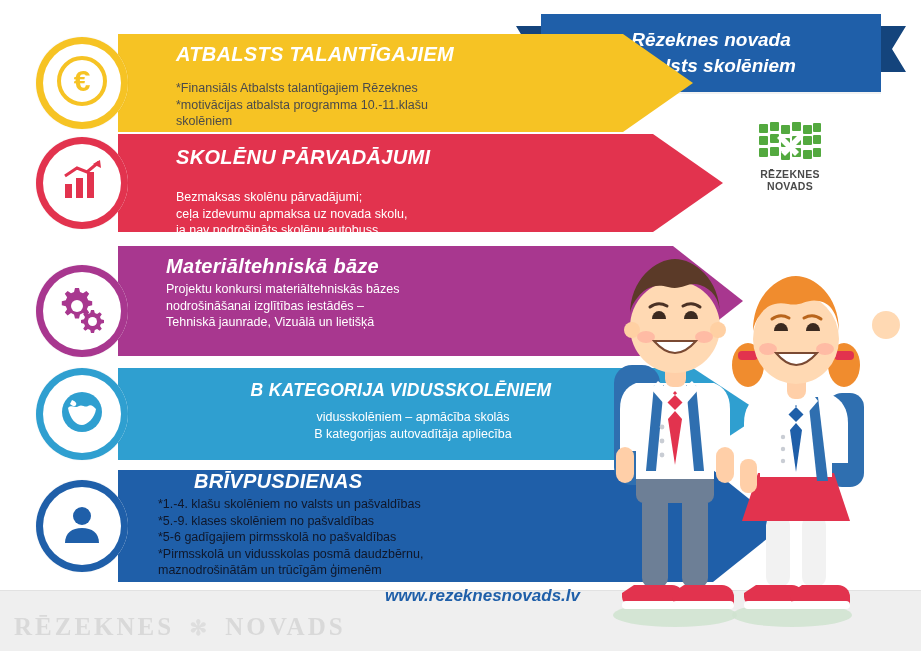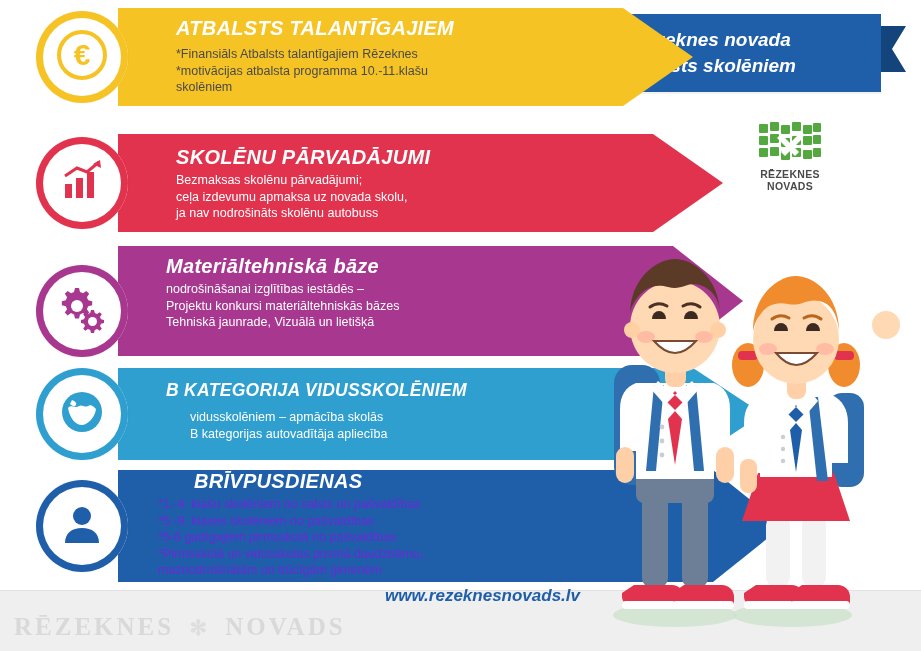--- a/index.html
+++ b/index.html
@@ -138,27 +138,27 @@
           <path d="M42 14 L24 32 L28 36 L46 18 Z"></path>
         </g>
       </svg>
     </div>
     <div class="logo-text">
       <div>RĒZEKNES</div>
       <div>NOVADS</div>
     </div>
   </div>
 
-  <div class="row" style="top:8px;width:660px;height:98px;">
+  <div class="row" style="top:34px;width:660px;height:98px;">
     <svg class="arrow" viewBox="0 0 580 98" preserveAspectRatio="none" style="width:580px;height:98px;">
       <path class="shape" d="M0,0 H505 L575,49 L505,98 H0 Z" fill="#f6c324"></path>
     </svg>
     <div class="rowtext" style="left:140px;width:420px;padding-top:9px;">
       <div class="rowtitle" style="color:#ffffff;font-size:20px;">ATBALSTS TALANTĪGAJIEM</div>
-      <div class="rowbody" style="color:#4a4a4a;margin-top:6px;">
+      <div class="rowbody" style="color:#4a4a4a;margin-top:14px;">
         <div>*Finansiāls Atbalsts talantīgajiem Rēzeknes</div>
         <div>*motivācijas atbalsta programma 10.-11.klašu</div>
         <div>skolēniem</div>
       </div>
     </div>
     <div class="badge">
       <div class="ring" style="background:#f6c324;">
         <div class="inner">
           <span>
             <svg width="52" height="52" viewBox="0 0 52 52">
@@ -170,21 +170,21 @@
       </div>
     </div>
   </div>
 
   <div class="row" style="top:134px;width:680px;height:98px;">
     <svg class="arrow" viewBox="0 0 610 98" preserveAspectRatio="none" style="width:610px;height:98px;">
       <path class="shape" d="M0,0 H535 L605,49 L535,98 H0 Z" fill="#e2334e"></path>
     </svg>
     <div class="rowtext" style="left:140px;width:440px;padding-top:12px;">
       <div class="rowtitle" style="color:#ffffff;font-size:20px;">SKOLĒNU PĀRVADĀJUMI</div>
-      <div class="rowbody" style="color:#ffffff;margin-top:3px;">
+      <div class="rowbody" style="color:#ffffff;margin-top:20px;">
         <div>Bezmaksas skolēnu pārvadājumi;</div>
         <div>ceļa izdevumu apmaksa uz novada skolu,</div>
         <div>ja nav nodrošināts skolēnu autobuss</div>
       </div>
     </div>
     <div class="badge">
       <div class="ring" style="background:#e2334e;">
         <div class="inner">
           <span>
             <svg width="50" height="50" viewBox="0 0 50 50">
@@ -200,22 +200,22 @@
     </div>
   </div>
 
   <div class="row" style="top:246px;width:700px;height:129px;">
     <svg class="arrow" viewBox="0 0 630 110" preserveAspectRatio="none" style="width:630px;height:110px;">
       <path class="shape" d="M0,0 H555 L625,55 L555,110 H0 Z" fill="#a8378f"></path>
     </svg>
     <div class="rowtext" style="left:130px;width:460px;padding-top:9px;">
       <div class="rowtitle" style="color:#ffffff;font-size:20px;">Materiāltehniskā bāze</div>
       <div class="rowbody" style="color:#ffffff;margin-top:3px;">
+        <div>Projektu konkursi materiāltehniskās bāzes</div>
         <div>nodrošināšanai izglītības iestādēs –</div>
-        <div>Projektu konkursi materiāltehniskās bāzes</div>
         <div>Tehniskā jaunrade, Vizuālā un lietišķā</div>
       </div>
     </div>
     <div class="badge">
       <div class="ring" style="background:#a8378f;">
         <div class="inner">
           <span>
             <svg width="54" height="54" viewBox="0 0 54 54">
               <g fill="#a8378f">
                 <path d="M20 6 l4 0 1 4 3 1.3 3.4-2.3 2.8 2.8-2.3 3.4 1.3 3 4 1 0 4-4 1-1.3 3 2.3 3.4-2.8 2.8-3.4-2.3-3 1.3-1 4-4 0-1-4-3-1.3-3.4 2.3-2.8-2.8 2.3-3.4-1.3-3-4-1 0-4 4-1 1.3-3-2.3-3.4 2.8-2.8 3.4 2.3 3-1.3z"></path>
@@ -223,21 +223,21 @@
                 <path d="M36 28 l3 0 .8 3 2.3 1 2.6-1.8 2.1 2.1-1.8 2.6 1 2.3 3 .8 0 3-3 .8-1 2.3 1.8 2.6-2.1 2.1-2.6-1.8-2.3 1-.8 3-3 0-.8-3-2.3-1-2.6 1.8-2.1-2.1 1.8-2.6-1-2.3-3-.8 0-3 3-.8 1-2.3-1.8-2.6 2.1-2.1 2.6 1.8 2.3-1z"></path>
                 <circle cx="37.5" cy="39.5" r="4.5" fill="#ffffff"></circle>
               </g>
             </svg>
           </span>
         </div>
       </div>
     </div>
   </div>
 
-  <div class="row" style="top:368px;width:720px;height:92px;">
+  <div class="row" style="top:368px;width:720px;height:92px;text-align:center;">
     <svg class="arrow" viewBox="0 0 650 92" preserveAspectRatio="none" style="width:650px;height:92px;">
       <path class="shape" d="M0,0 H575 L645,46 L575,92 H0 Z" fill="#2f9fd0"></path>
     </svg>
     <div class="rowtext" style="left:130px;width:470px;padding-top:12px;">
       <div class="rowtitle" style="color:#ffffff;font-size:17.5px;">B KATEGORIJA VIDUSSKOLĒNIEM</div>
       <div class="rowbody" style="color:#ffffff;margin-top:8px;padding-left:24px;">
         <div>vidusskolēniem – apmācība skolās</div>
         <div>B kategorijas autovadītāja apliecība</div>
       </div>
     </div>
@@ -255,21 +255,21 @@
       </div>
     </div>
   </div>
 
   <div class="row" style="top:470px;width:740px;height:112px;">
     <svg class="arrow" viewBox="0 0 670 112" preserveAspectRatio="none" style="width:670px;height:112px;">
       <path class="shape" d="M0,0 H595 L665,56 L595,112 H0 Z" fill="#1f5fa9"></path>
     </svg>
     <div class="rowtext" style="left:122px;width:470px;padding-top:0;">
       <div class="rowtitle" style="color:#ffffff;font-size:20px;padding-left:36px;">BRĪVPUSDIENAS</div>
-      <div class="rowbody" style="color:#6d28d9;margin-top:3px;">
+      <div class="rowbody" style="color:#0f172a;margin-top:3px;">
         <div>*1.-4. klašu skolēniem no valsts un pašvaldības</div>
         <div>*5.-9. klases skolēniem no pašvaldības</div>
         <div>*5-6 gadīgajiem pirmsskolā no pašvaldības</div>
         <div>*Pirmsskolā un vidusskolas posmā daudzbērnu,</div>
         <div>maznodrošinātām  un trūcīgām ģimenēm</div>
       </div>
     </div>
     <div class="badge">
       <div class="ring" style="background:#1f5fa9;">
         <div class="inner">

